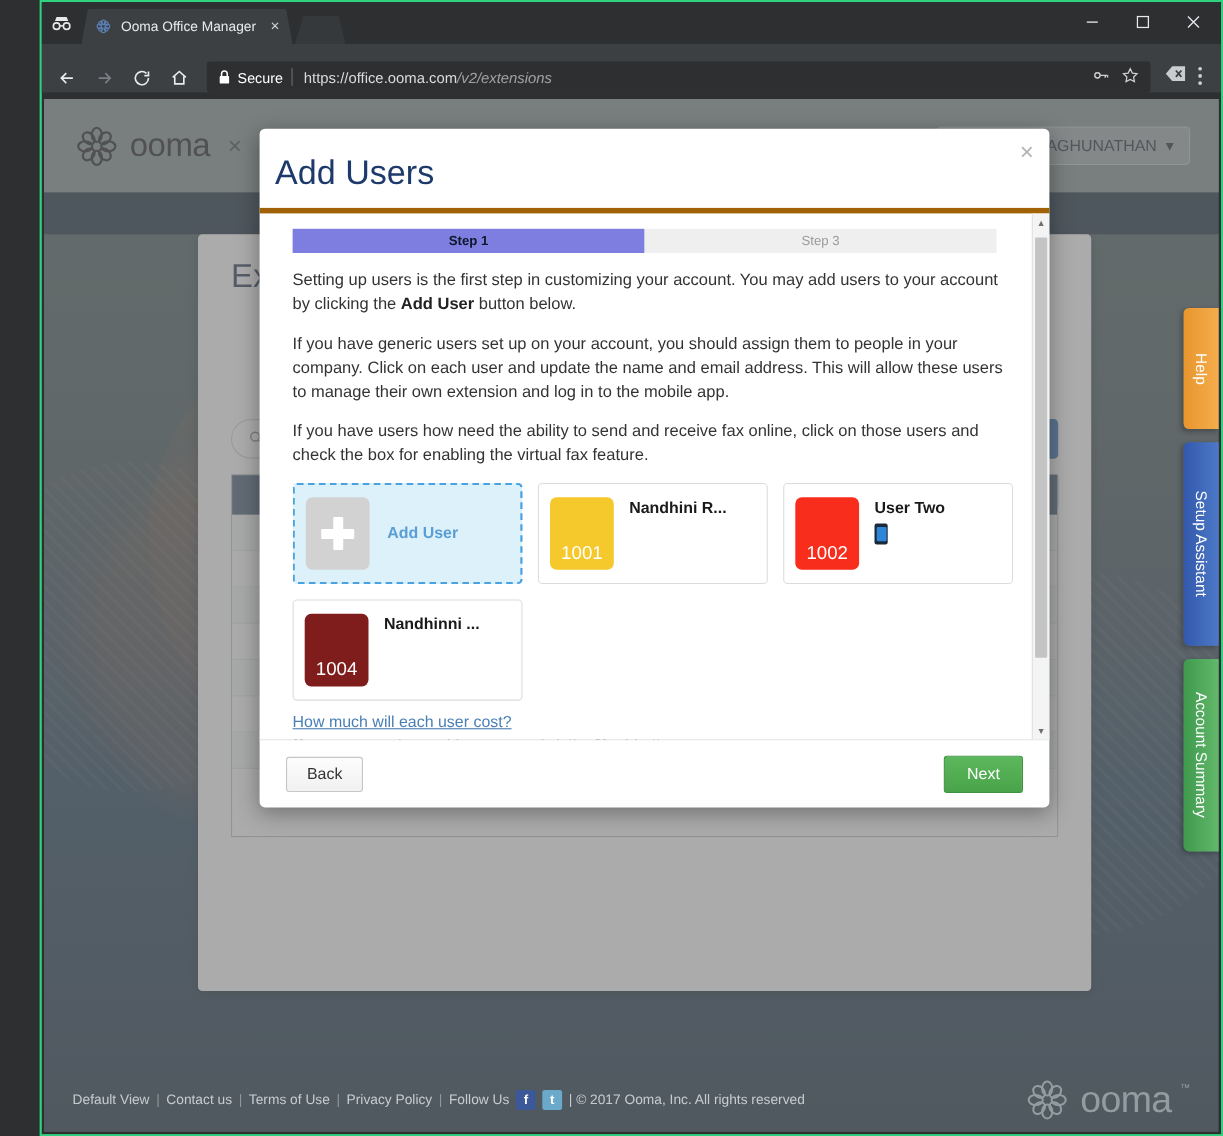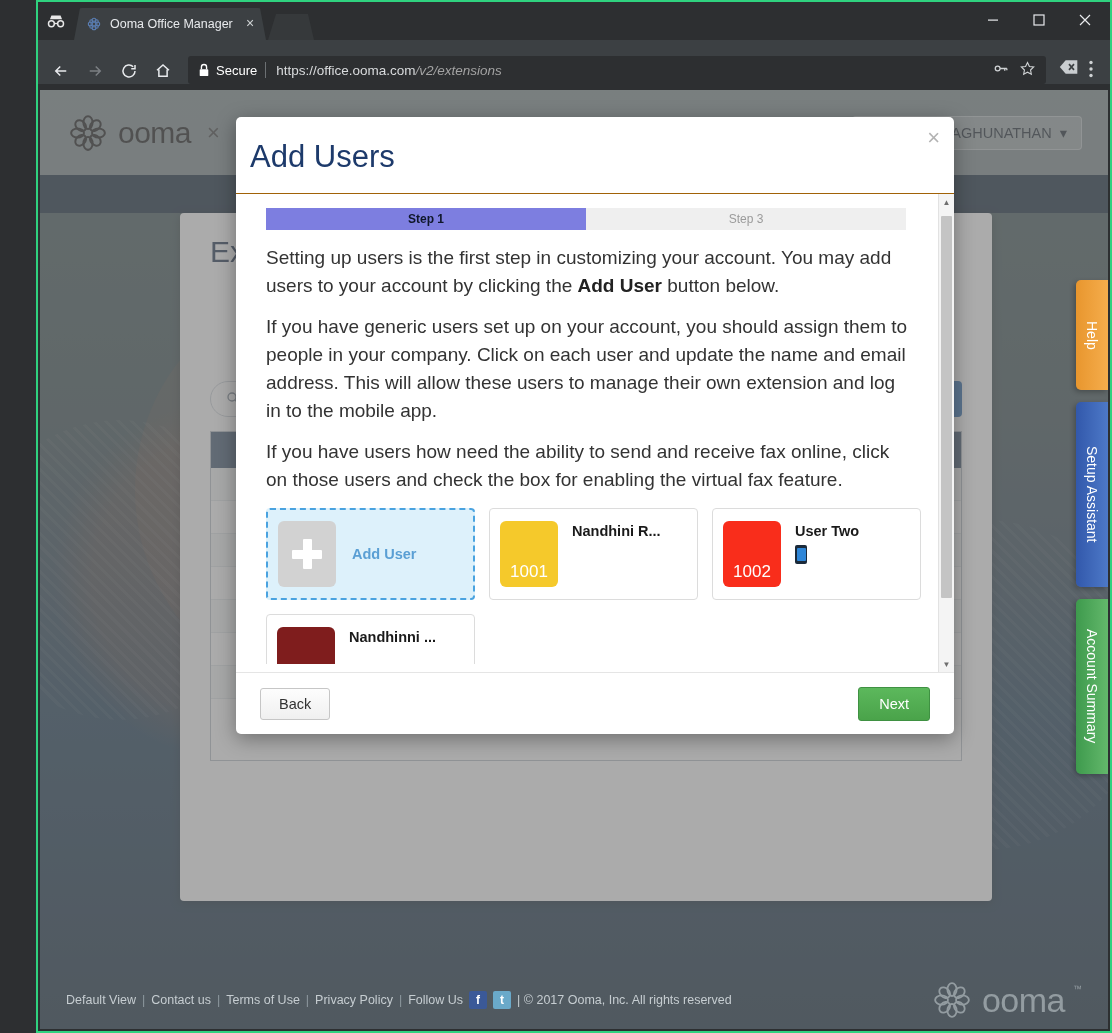--- a/index.html
+++ b/index.html
@@ -158,34 +158,34 @@
   #footer-word { font-size:34px; letter-spacing:-0.5px; }
   #footer-tm { font-size:9px; align-self:flex-start; margin-top:6px; }
 
   
   #modal {
     position:absolute; left:196px; top:27px; width:718px; height:617px;
     background:#fff; border-radius:5px; z-index:10;
     box-shadow:0 5px 20px rgba(0,0,0,0.35);
     display:flex; flex-direction:column;
   }
-  #modal-header { position:relative; height:77px; border-bottom:1px solid #a16207; flex:0 0 auto; }
+  #modal-header { position:relative; height:77px; border-bottom:5px solid #a16207; flex:0 0 auto; }
   #modal-title { position:absolute; left:14px; top:22px; font-size:31px; color:#1d3a6b; }
   #modal-close { position:absolute; right:14px; top:10px; font-size:22px; color:#b3b3b3; line-height:1; }
   #modal-body {
     position:relative; flex:1; overflow:hidden;
     padding:14px 14px 0 30px;
   }
   #steps { display:flex; width:640px; margin-bottom:14px; }
   .step {
     flex:1; height:22px; font-size:12px; display:flex; align-items:center; justify-content:center;
     background:#efefef; color:#9b9b9b;
   }
   .step.active { background:#7d7ee0; color:#0f172a; font-weight:bold; }
-  .para { width:648px; font-size:19px; color:#333; line-height:1.46; margin-bottom:14px; }
+  .para { width:648px; font-size:15px; color:#333; line-height:1.46; margin-bottom:14px; }
   .para b { font-weight:bold; color:#222; }
   #cards { display:flex; flex-wrap:wrap; gap:14px; width:670px; }
   .ucard {
     width:209px; height:92px; border:1px solid #dcdcdc; border-radius:4px;
     background:#fff; display:flex; align-items:center; padding:10px;
   }
   .ucard.add {
     background:#ddf1fb; border:2px dashed #4aa3e0;
     justify-content:flex-start;
   }

